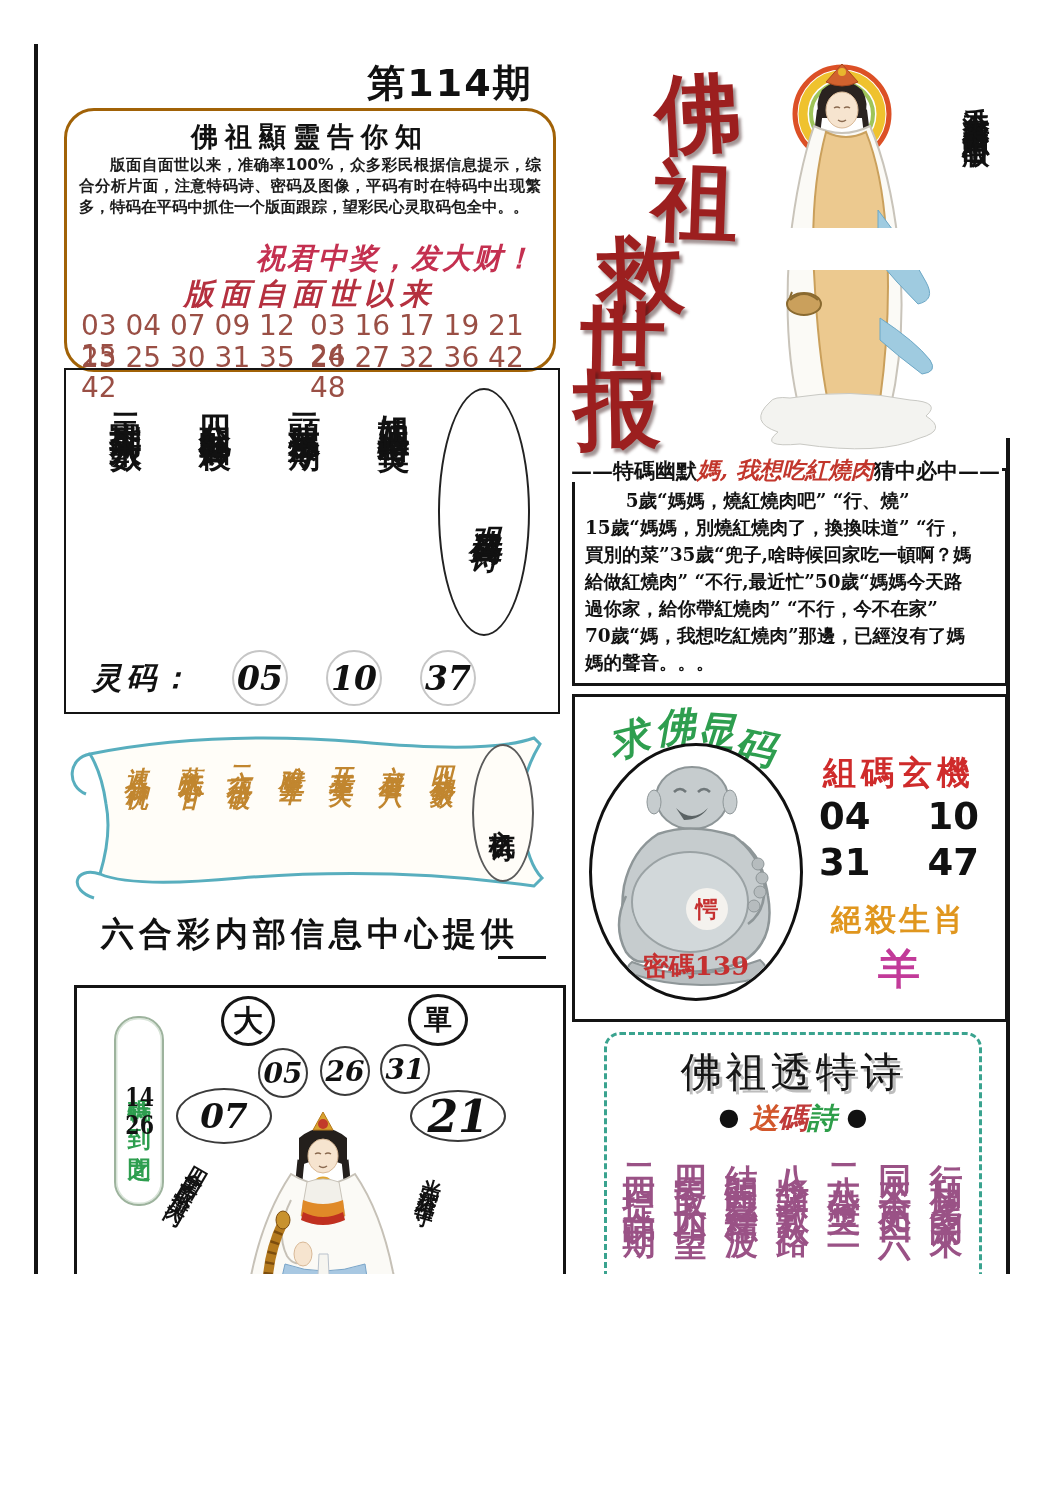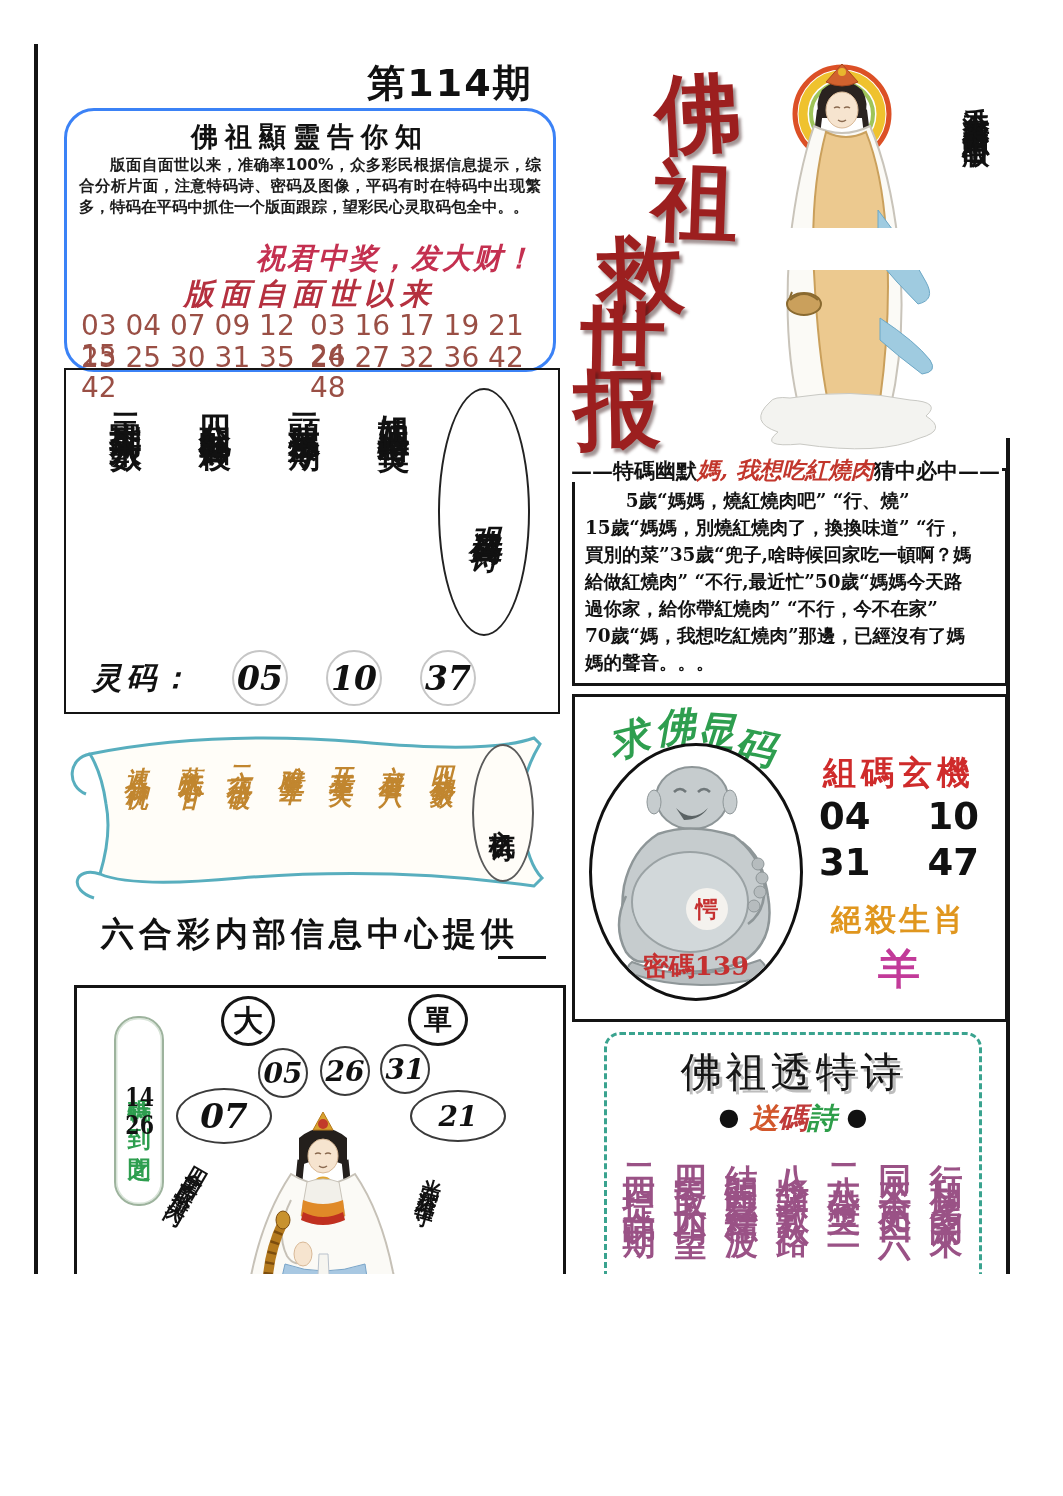--- a/index.html
+++ b/index.html
@@ -9,21 +9,21 @@
   html,body{margin:0;padding:0;background:#ffffff;}
   .page{position:relative;width:1063px;height:1274px;background:#fff;overflow:hidden;
         font-family:var(--f-sans);color:#111;}
   .abs{position:absolute;}
   .vtext{writing-mode:vertical-rl;text-orientation:upright;}
   .frame-line{background:#141414;}
 
   
   .issue-title{left:350px;top:58px;width:200px;text-align:center;font-size:38px;font-weight:800;
                font-family:var(--f-sans);letter-spacing:2px;}
-  .oracle-box{left:64px;top:108px;width:486px;height:258px;border:3px solid #3b82f6;border-radius:30px;}
+  .oracle-box{left:64px;top:108px;width:486px;height:258px;border:3px solid #a16207;border-radius:30px;}
   .oracle-title{left:0;right:0;top:8px;text-align:center;font-size:27px;font-weight:800;letter-spacing:7px;
                 font-family:var(--f-serif);}
   .oracle-body{left:12px;top:44px;width:462px;font-size:15.5px;font-weight:700;line-height:21px;
                text-align:justify;text-indent:2em;color:#1c1c1c;}
   .oracle-wish{left:0;right:18px;top:128px;text-align:right;font-size:29px;font-weight:700;font-style:italic;
                color:var(--accent-red,#c43050);font-family:var(--f-serif);letter-spacing:2px;}
   .oracle-promo{left:0;right:0;top:163px;text-align:center;font-size:30px;font-weight:800;font-style:italic;
                 color:var(--promo-red,#b5303f);font-family:var(--f-serif);letter-spacing:6px;}
   .oracle-nums{left:14px;top:200px;width:458px;display:flex;justify-content:space-between;
                font-size:28px;font-weight:400;color:var(--number-maroon,#9a4f45);line-height:30px;}
@@ -190,21 +190,21 @@
     </div>
 
     <div class="abs oval-label" style="left:144px;top:8px;width:48px;height:44px;font-size:30px;">大</div>
     <div class="abs oval-label" style="left:331px;top:6px;width:54px;height:46px;font-size:28px;">單</div>
 
     <div class="abs num-circle" style="left:181px;top:60px;width:46px;height:46px;font-size:28px;">05</div>
     <div class="abs num-circle" style="left:243px;top:58px;width:46px;height:46px;font-size:28px;">26</div>
     <div class="abs num-circle" style="left:303px;top:56px;width:46px;height:46px;font-size:28px;">31</div>
 
     <div class="abs num-circle" style="left:99px;top:100px;width:92px;height:52px;font-size:34px;">07</div>
-    <div class="abs num-circle" style="left:333px;top:102px;width:92px;height:48px;font-size:28px;">21</div>
+    <div class="abs num-circle" style="left:333px;top:102px;width:92px;height:48px;font-size:44px;">21</div>
 
     <svg class="abs" style="left:118px;top:116px;" width="255" height="302" viewBox="0 0 255 302">
       <path d="M104,34 Q128,14 152,34 L152,62 Q128,50 104,62 Z" fill="#241f1c"></path>
       <path d="M106,56 Q100,110 104,150 M150,56 Q156,110 152,150" stroke="#241f1c" stroke-width="7" fill="none"></path>
       <path d="M118,26 L128,8 L138,26 Z" fill="#d8a22e" stroke="#b5791c"></path>
       <circle cx="128" cy="20" r="5" fill="#c23a2a"></circle>
       <ellipse cx="128" cy="52" rx="15" ry="17" fill="#f6e4cf" stroke="#d8b896"></ellipse>
       <path d="M120,50 Q123,48 126,50 M130,50 Q133,48 136,50 M124,62 Q128,65 132,62" stroke="#8a6a50" stroke-width="1.5" fill="none"></path>
       <path d="M96,70 Q68,112 56,172 Q40,252 54,274 Q128,294 202,272 Q216,246 198,168 Q186,108 160,70 Q128,90 96,70 Z" fill="#fbfaf6" stroke="#c6c1b7" stroke-width="2"></path>
       <circle cx="128" cy="84" r="10" fill="none" stroke="#e0a32e" stroke-width="3"></circle>

